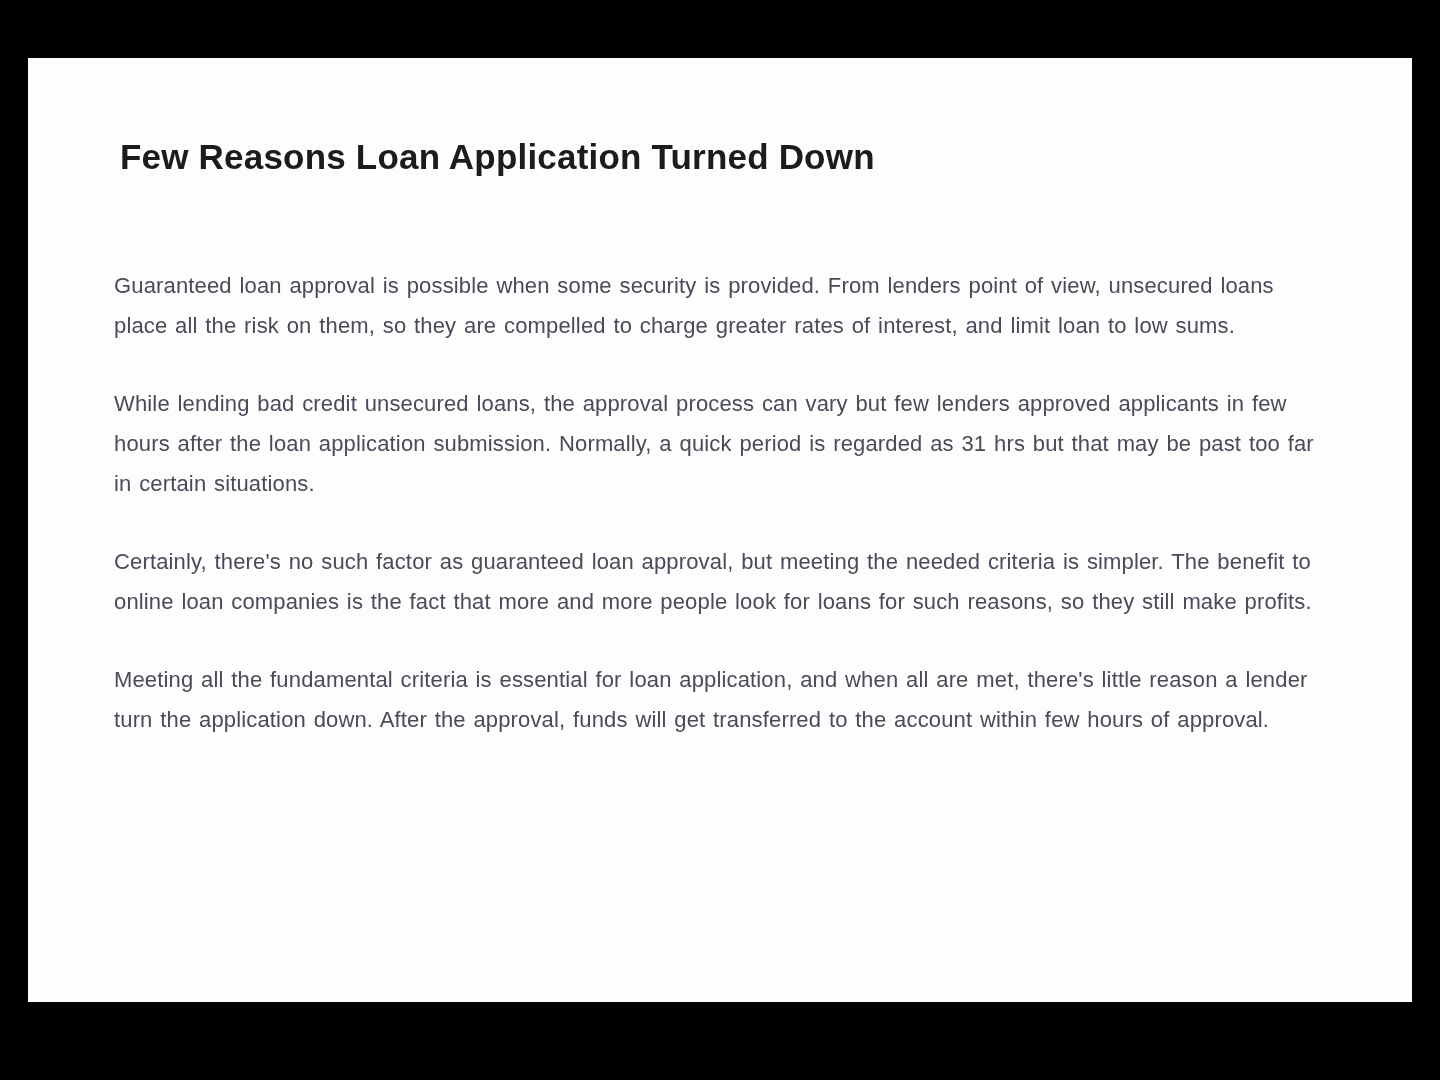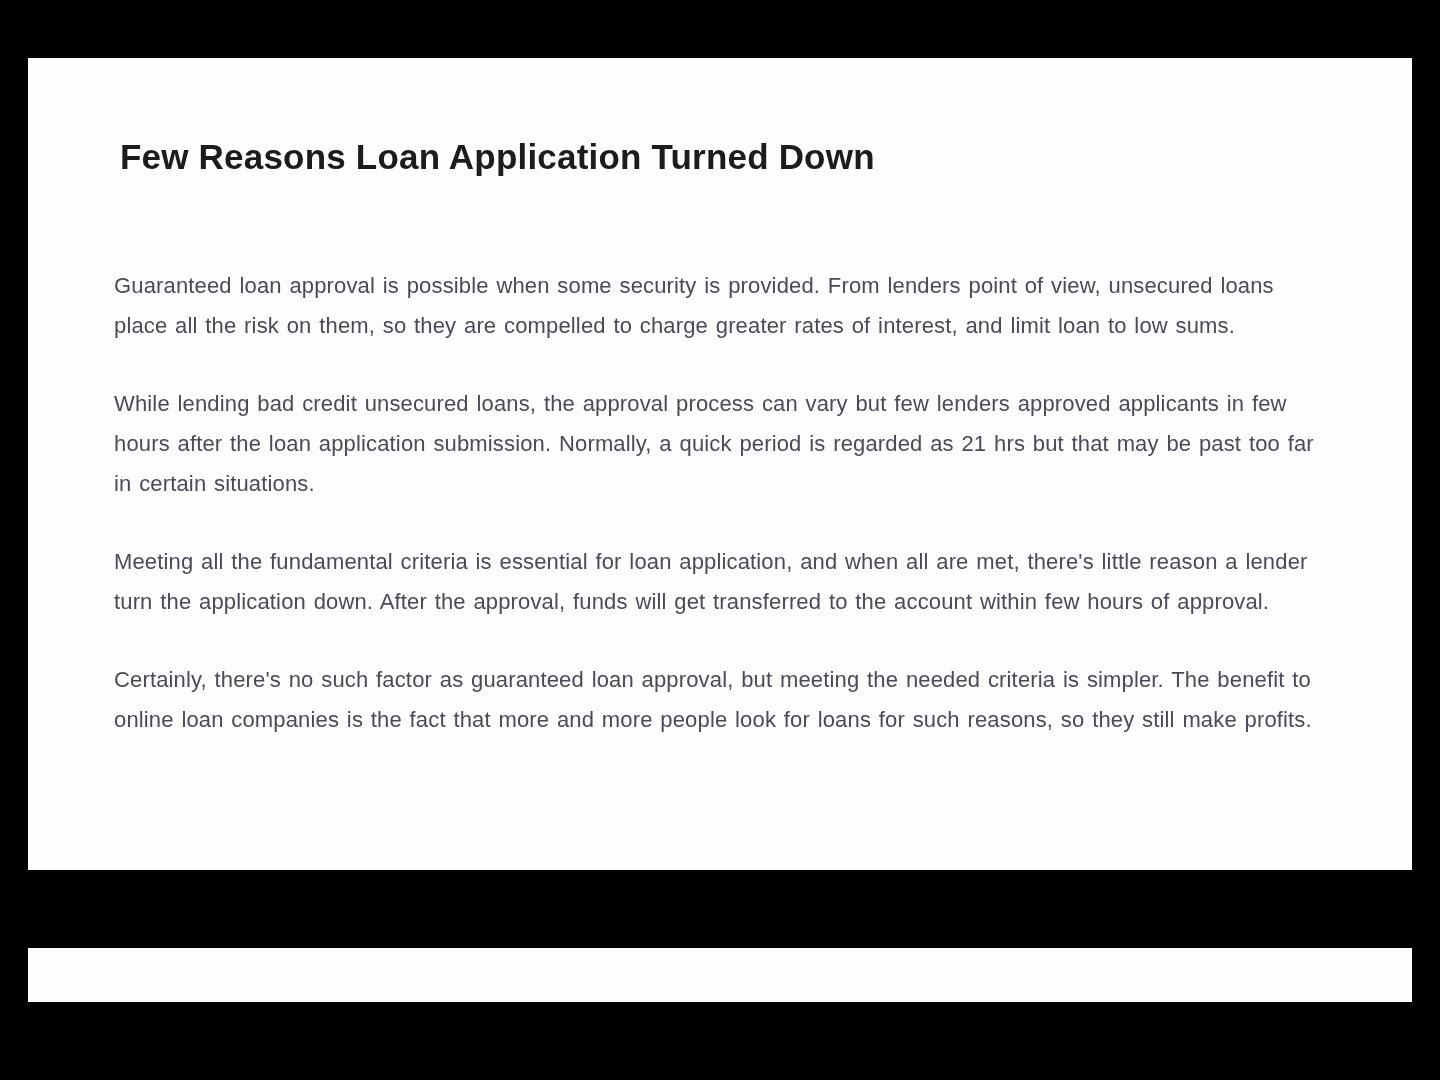--- a/index.html
+++ b/index.html
@@ -9,21 +9,21 @@
   }
   body {
     width: 1440px;
     height: 1080px;
     overflow: hidden;
     font-family: "Liberation Sans", sans-serif;
   }
   .screen {
     position: relative;
     width: 1440px;
-    height: 948px;
+    height: 1080px;
     background: #000000;
   }
   
   .bar-top {
     position: absolute;
     left: 0; top: 0;
     width: 1440px;
     height: 58px;
     background: #000000;
   }
@@ -101,23 +101,23 @@
   <div class="side-left"></div>
   <div class="side-right"></div>
 
   <div class="slide">
     <div class="slide-inner">
 
       <div class="slide-title">Few Reasons Loan Application Turned Down</div>
 
       <div class="body-block">
         <p class="para">Guaranteed loan approval is possible when some security is provided. From lenders point of view, unsecured loans place all the risk on them, so they are compelled to charge greater rates of interest, and limit loan to low sums.</p>
-        <p class="para">While lending bad credit unsecured loans, the approval process can vary but few lenders approved applicants in few hours after the loan application submission. Normally, a quick period is regarded as 21 hrs but that may be past too far in certain situations.</p>
+        <p class="para">While lending bad credit unsecured loans, the approval process can vary but few lenders approved applicants in few hours after the loan application submission. Normally, a quick period is regarded as 31 hrs but that may be past too far in certain situations.</p>
+        <p class="para">Certainly, there's no such factor as guaranteed loan approval, but meeting the needed criteria is simpler. The benefit to online loan companies is the fact that more and more people look for loans for such reasons, so they still make profits.</p>
         <p class="para">Meeting all the fundamental criteria is essential for loan application, and when all are met, there's little reason a lender turn the application down. After the approval, funds will get transferred to the account within few hours of approval.</p>
-        <p class="para">Certainly, there's no such factor as guaranteed loan approval, but meeting the needed criteria is simpler. The benefit to online loan companies is the fact that more and more people look for loans for such reasons, so they still make profits.</p>
       </div>
 
     </div>
   </div>
 
   <div class="bar-bottom"></div>
 
 </div>
 
 </body></html>

